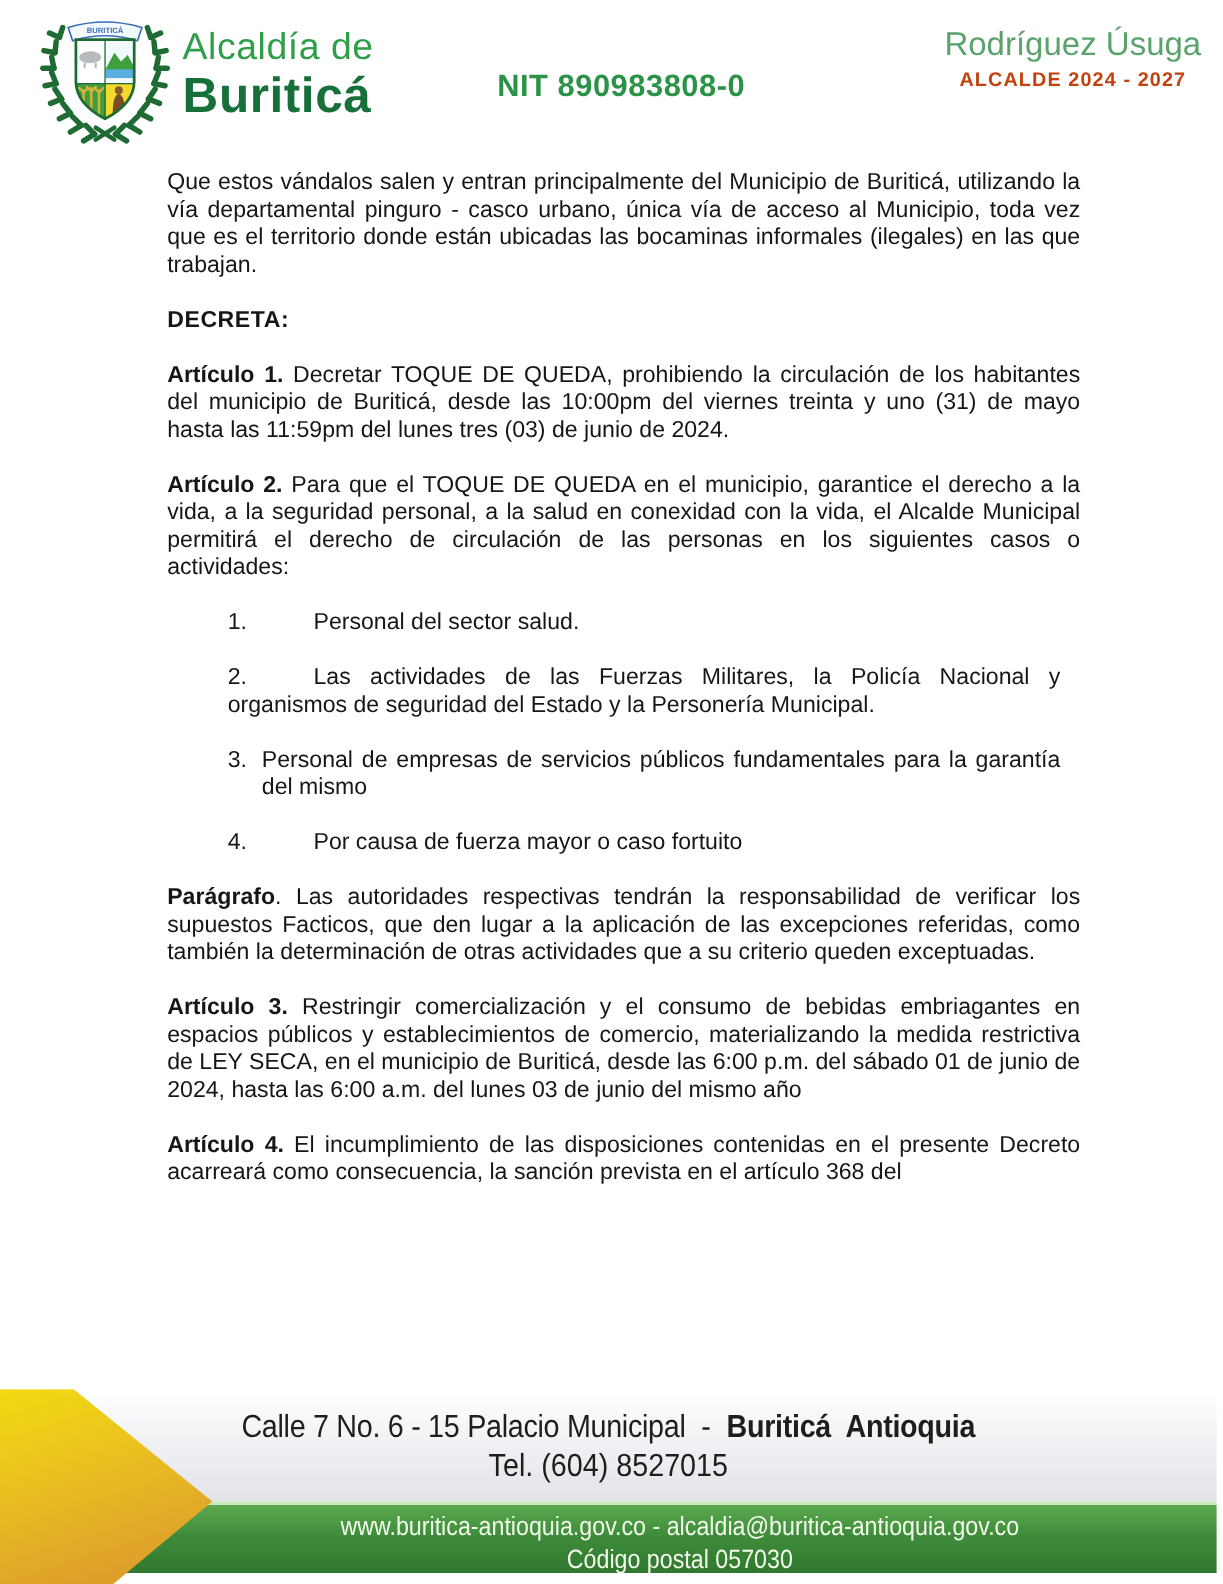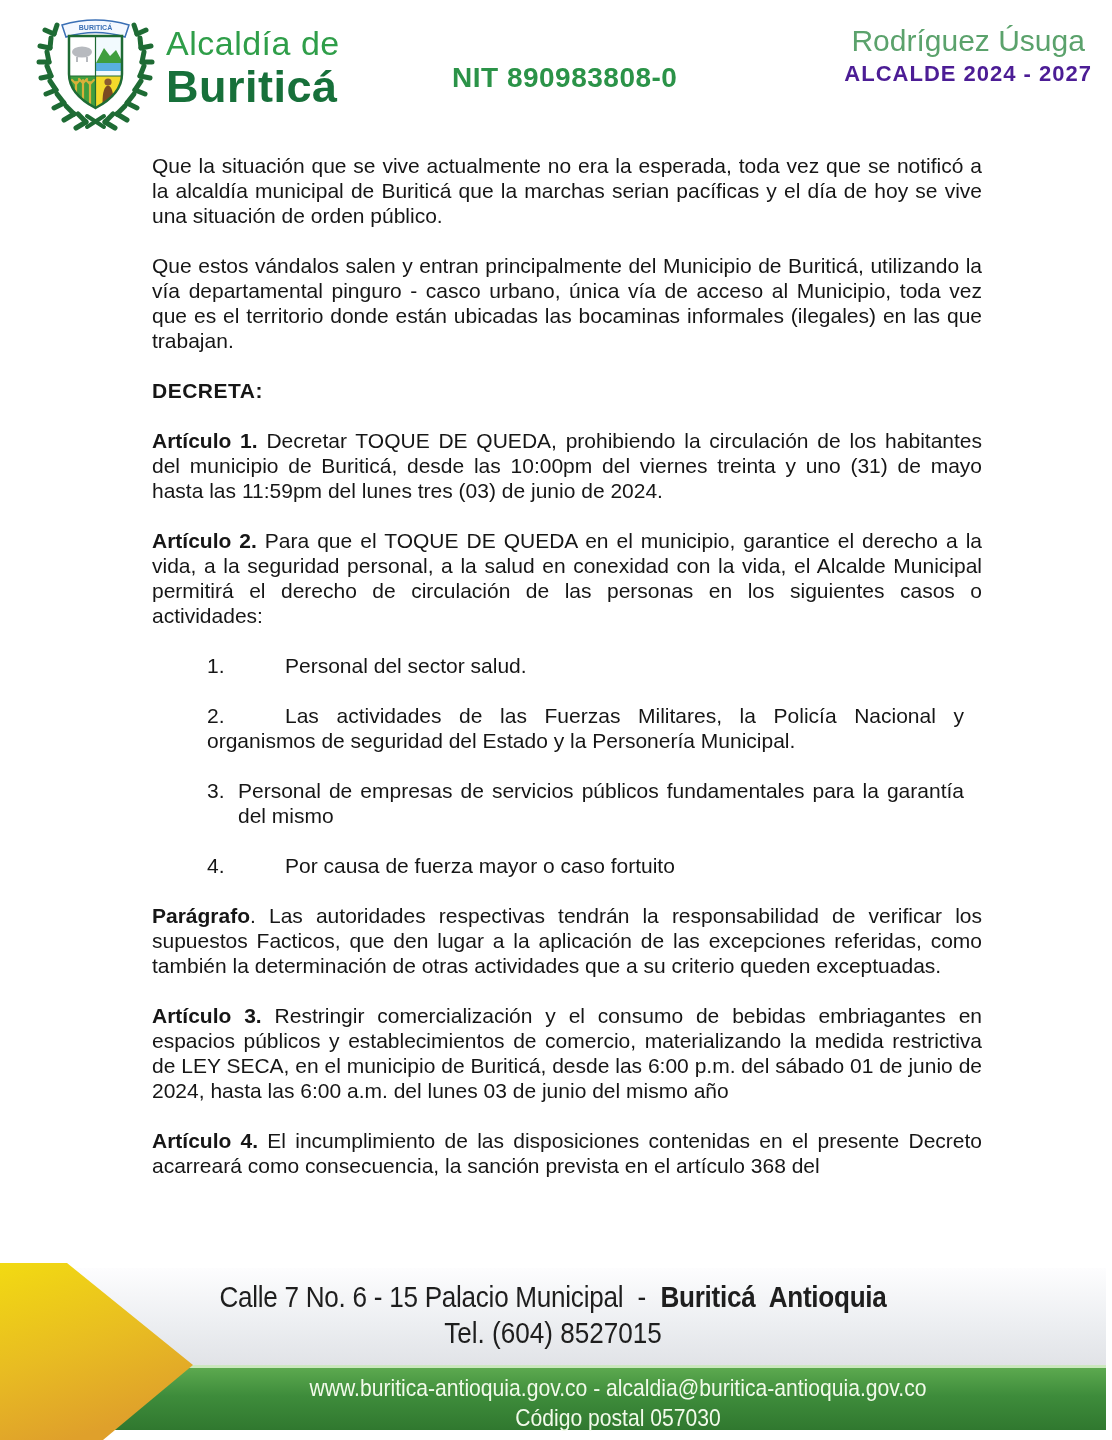--- a/index.html
+++ b/index.html
@@ -11,21 +11,21 @@
   
   .crest { position:absolute; left:28px; top:10px; }
   .org { position:absolute; left:166px; top:26px; line-height:1; }
   .org-1 { font-size:34px; color:#2F9E49; letter-spacing:0.5px; }
   .org-2 { font-size:45px; font-weight:800; color:#17703A; letter-spacing:0.5px; margin-top:4px; }
   .nit { position:absolute; left:452px; top:62px; font-size:28px; font-weight:700;
          color:#2B9348; letter-spacing:0.5px; }
   .mayor { position:absolute; right:20px; top:20px; text-align:center; line-height:1; }
   .mayor-first { font-size:45px; font-weight:800; color:#2E9450; }
   .mayor-last  { font-size:30px; font-weight:400; color:#5BA26C; margin-top:6px; }
-  .mayor-term  { font-size:22px; font-weight:700; color:#4c1d95; letter-spacing:1px; margin-top:7px; }
+  .mayor-term  { font-size:18px; font-weight:700; color:#c2410c; letter-spacing:1px; margin-top:7px; }
 
   
   .doc { position:absolute; left:152px; top:153px; width:830px;
          font-size:21px; line-height:25px; color:#161616; text-align:justify; }
   .doc p { margin:0 0 25px 0; }
   .decreta { font-weight:700; letter-spacing:0.5px; margin:0 0 25px 0; }
   .doc b { font-weight:700; }
 
   .exceptions { margin:0 0 0 55px; width:775px; }
   .exc { margin:0 18px 25px 0; }
@@ -132,21 +132,20 @@
 
   <div class="nit">NIT 890983808-0</div>
 
   <div class="mayor">
     <div class="mayor-last">Rodríguez Úsuga</div>
     <div class="mayor-term">ALCALDE 2024 - 2027</div>
   </div>
 
   <div class="doc">
 
-    <p>Que la situación que se vive actualmente no era la esperada, toda vez que se notificó a la alcaldía municipal de Buriticá que la marchas serian pacíficas y el día de hoy se vive una situación de orden público.</p>
     <p>Que estos vándalos salen y entran principalmente del Municipio de Buriticá, utilizando la vía departamental pinguro - casco urbano, única vía de acceso al Municipio, toda vez que es el territorio donde están ubicadas las bocaminas informales (ilegales) en las que trabajan.</p>
 
     <p class="decreta">DECRETA:</p>
 
     <p><b>Artículo 1.</b><span> Decretar TOQUE DE QUEDA, prohibiendo la circulación de los habitantes del municipio de Buriticá, desde las 10:00pm del viernes treinta y uno (31) de mayo hasta las 11:59pm del lunes tres (03) de junio de 2024.</span></p>
 
     <p><b>Artículo 2.</b><span> Para que el TOQUE DE QUEDA en el municipio, garantice el derecho a la vida, a la seguridad personal, a la salud en conexidad con la vida, el Alcalde Municipal permitirá el derecho de circulación de las personas en los siguientes casos o actividades:</span></p>
 
     <div class="exceptions">
       <div class="exc"><span class="exc-num">1.</span><span>Personal del sector salud.</span></div>

